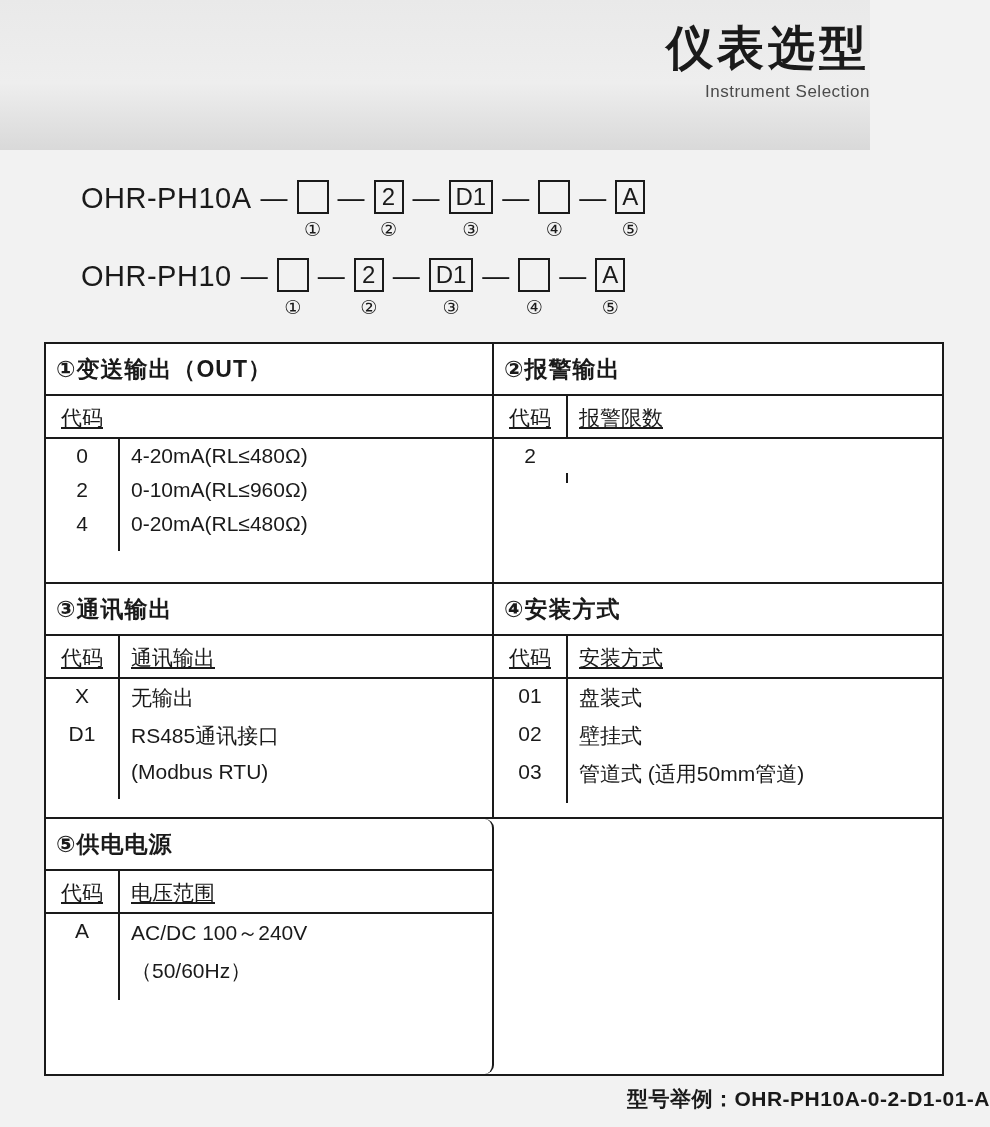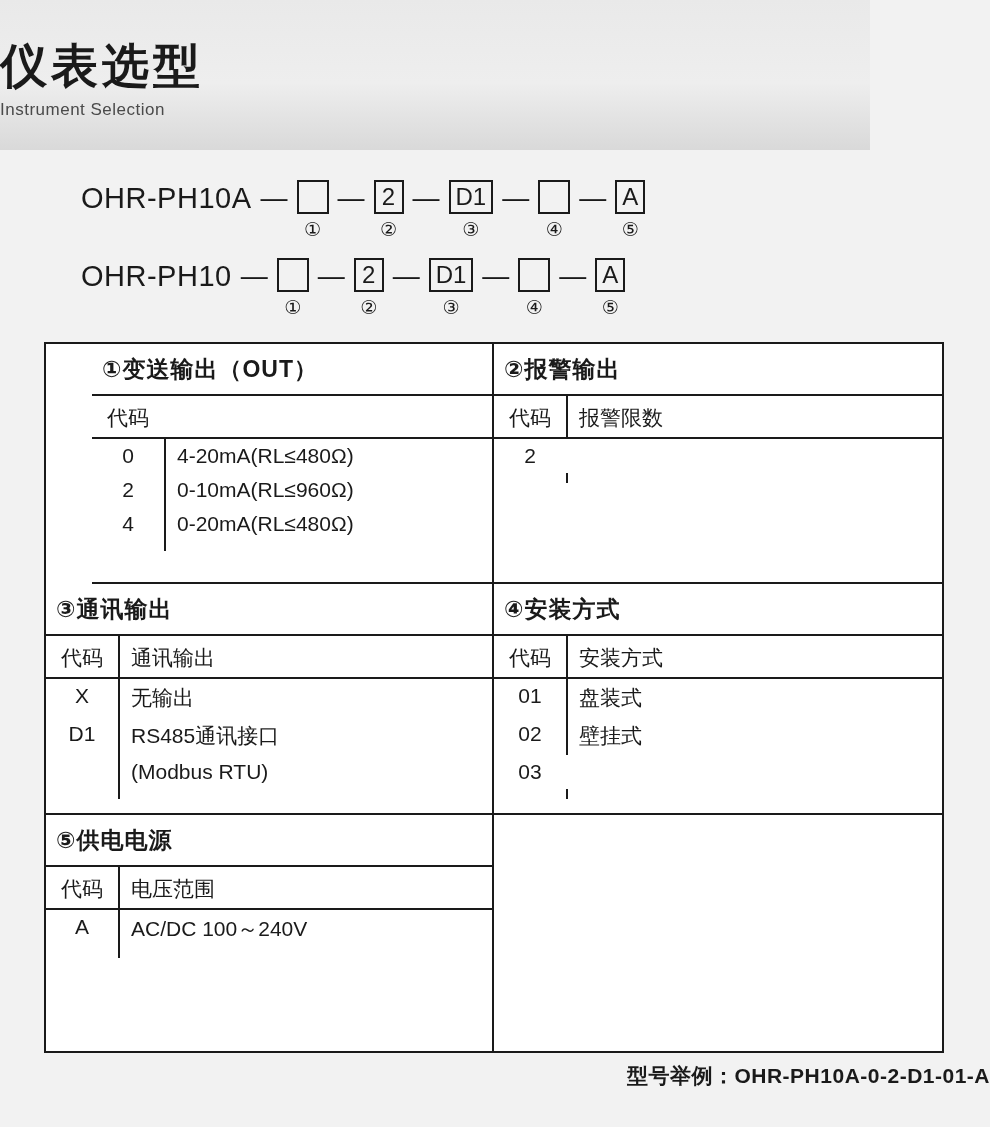--- a/index.html
+++ b/index.html
@@ -19,22 +19,22 @@
     width: 990px;
     height: 1127px;
     background: #f2f2f2;
   }
 
   
   .header {
     width: 870px;
     height: 150px;
     background: linear-gradient(to bottom, #e9e9e9 0%, #eeeeee 55%, #d9d9d9 100%);
-    text-align: left;
-    padding-top: 38px;
+    text-align: right;
+    padding-top: 20px;
     box-sizing: border-box;
   }
   .header-title {
     font-size: 47px;
     font-weight: bold;
     letter-spacing: 4px;
     color: #1a1a1a;
     line-height: 1.2;
   }
   .header-sub {
@@ -119,20 +119,21 @@
     border-bottom: 2px solid #1a1a1a;
     letter-spacing: 1px;
   }
   .sec-body { }
   .row {
     display: flex;
     align-items: flex-start;
   }
   .row.head .c1, .row.head .c2 {
     padding-top: 8px;
+    text-decoration: underline;
   }
   .c1 {
     width: 72px;
     min-width: 72px;
     text-align: center;
     font-size: 21px;
     padding: 5px 0 5px 0;
     box-sizing: border-box;
   }
   .c2 {
@@ -226,21 +227,21 @@
         <div class="seg-box">A</div>
         <div class="seg-num">⑤</div>
       </div>
     </div>
 
   </div>
 
   <div class="table-wrap">
     <div class="blockgrid">
 
-      <div class="cell" style="min-height:240px;margin-left:46px;">
+      <div class="cell" style="min-height:240px;">
         <div class="sec-title">①变送输出（OUT）</div>
         <div class="sec-body">
           <div class="row head">
             <div class="c1">代码</div>
           </div>
           <div class="row">
             <div class="c1">0</div>
             <div class="c2">4-20mA(RL≤480Ω)</div>
           </div>
           <div class="row">
@@ -311,39 +312,44 @@
           <div class="row">
             <div class="c1">01</div>
             <div class="c2">盘装式</div>
           </div>
           <div class="row">
             <div class="c1">02</div>
             <div class="c2">壁挂式</div>
           </div>
           <div class="row">
             <div class="c1">03</div>
+            <div class="c2">管道式 (适用50mm管道)</div>
           </div>
           <div class="row" style="height:24px;">
             <div class="c1"></div>
             <div class="c2"></div>
           </div>
         </div>
       </div>
 
-      <div class="cell lastrow" style="min-height:236px;">
+      <div class="cell lastrow" style="min-height:236px;border-radius:9px;">
         <div class="sec-title">⑤供电电源</div>
         <div class="sec-body">
           <div class="row head">
             <div class="c1">代码</div>
             <div class="c2">电压范围</div>
           </div>
           <div class="row">
             <div class="c1">A</div>
             <div class="c2">AC/DC 100～240V</div>
           </div>
+          <div class="row">
+            <div class="c1"></div>
+            <div class="c2">（50/60Hz）</div>
+          </div>
           <div class="row" style="height:84px;">
             <div class="c1"></div>
             <div class="c2"></div>
           </div>
         </div>
       </div>
 
       <div class="cell right lastrow blank-cell" style="min-height:236px;"></div>
 
     </div>

